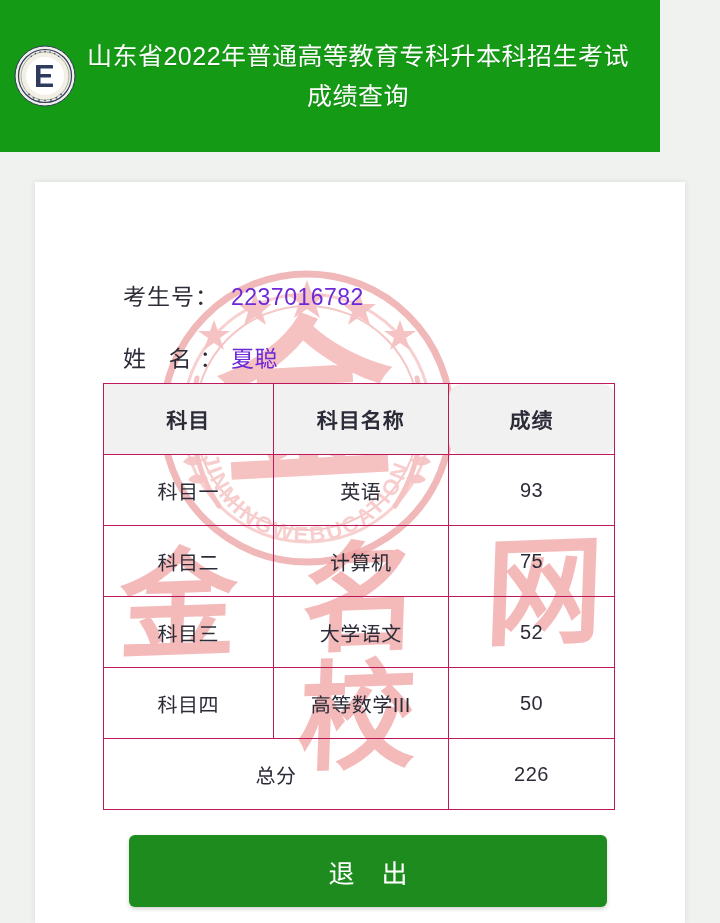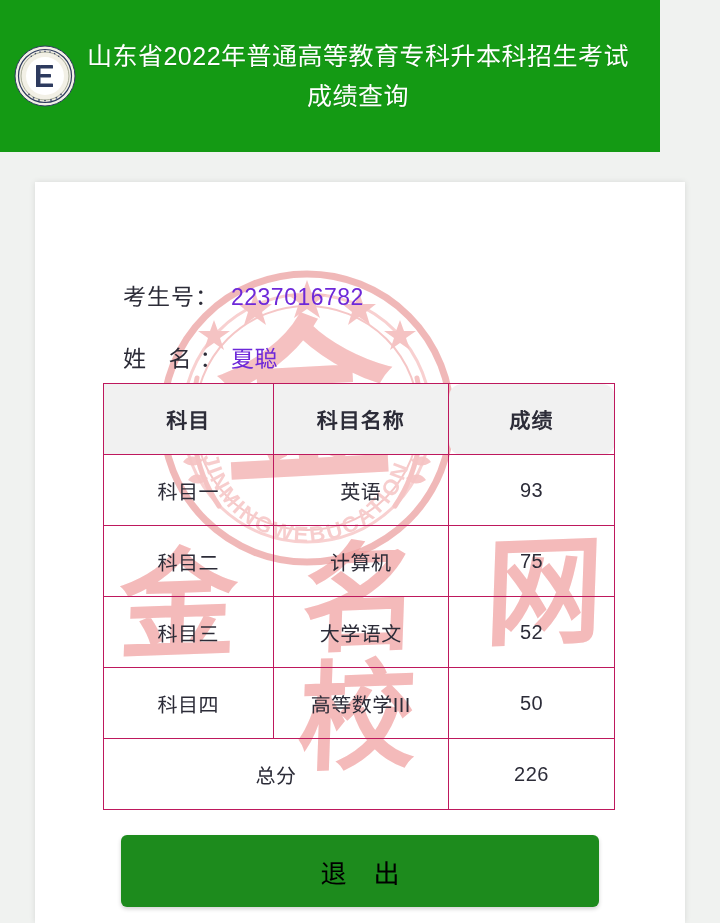--- a/index.html
+++ b/index.html
@@ -157,26 +157,26 @@
     letter-spacing: 0.5px;
   }
   .col-subject  { width: 170px; }
   .col-name     { width: 176px; }
   .col-score    { width: 166px; border-radius: 13px; }
   tr.total-row td { font-size: 20px; }
 
   
   .exit-button {
     position: absolute;
-    left: 86px;
+    left: 94px;
     top: 653px;
     width: 478px;
     height: 72px;
     background: #1d8b1d;
-    color: #000000;
+    color: #ffffff;
     border: none;
     border-radius: 6px;
     font-size: 26px;
     letter-spacing: 10px;
     text-indent: 10px;
     font-family: "Liberation Sans", "DejaVu Sans", sans-serif;
     cursor: pointer;
     box-shadow: 0 2px 4px rgba(0,0,0,0.18);
     z-index: 4;
   }

